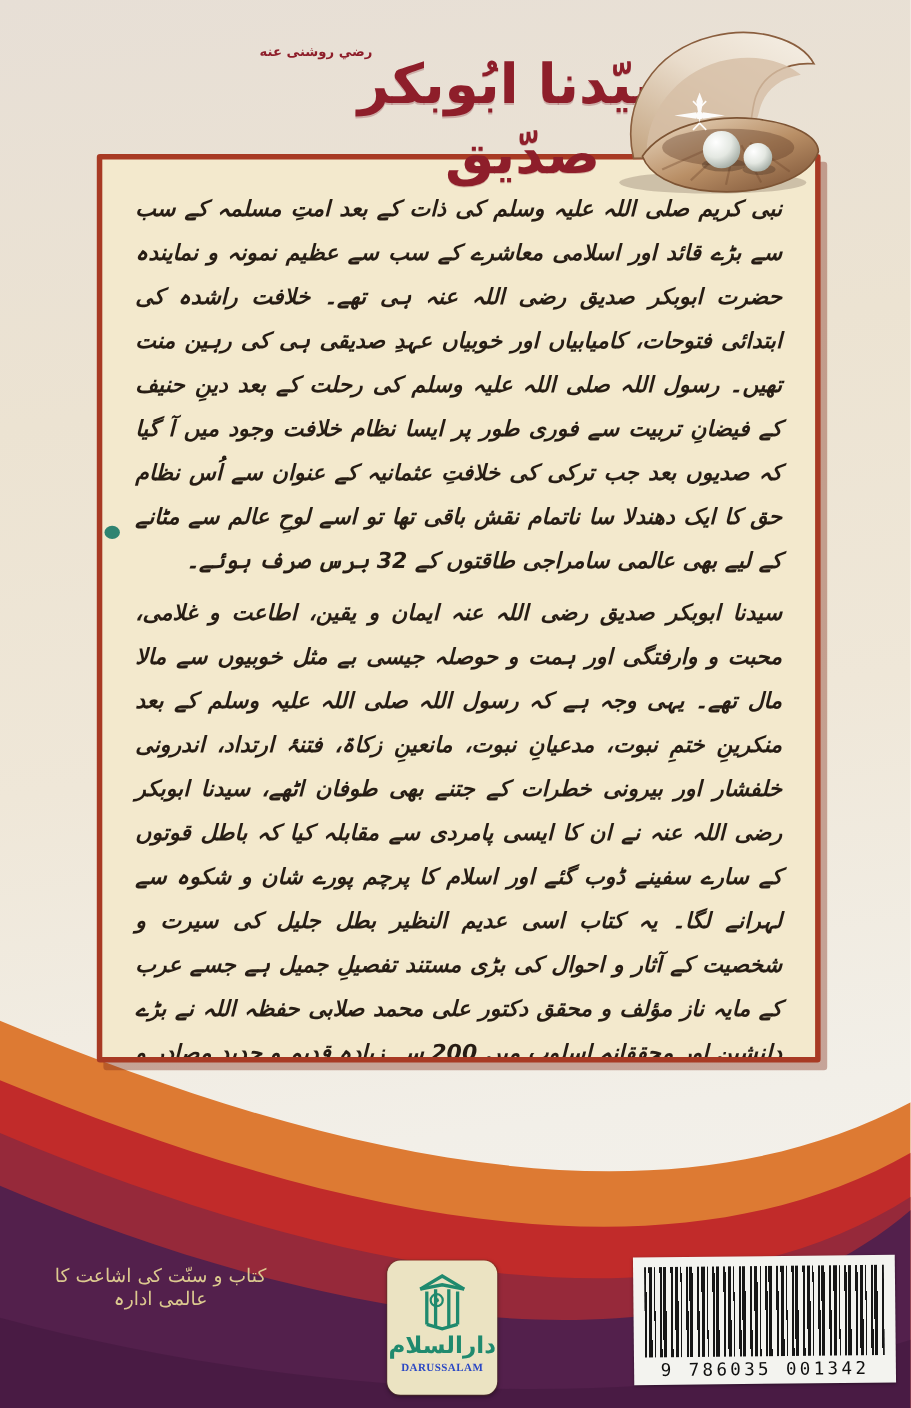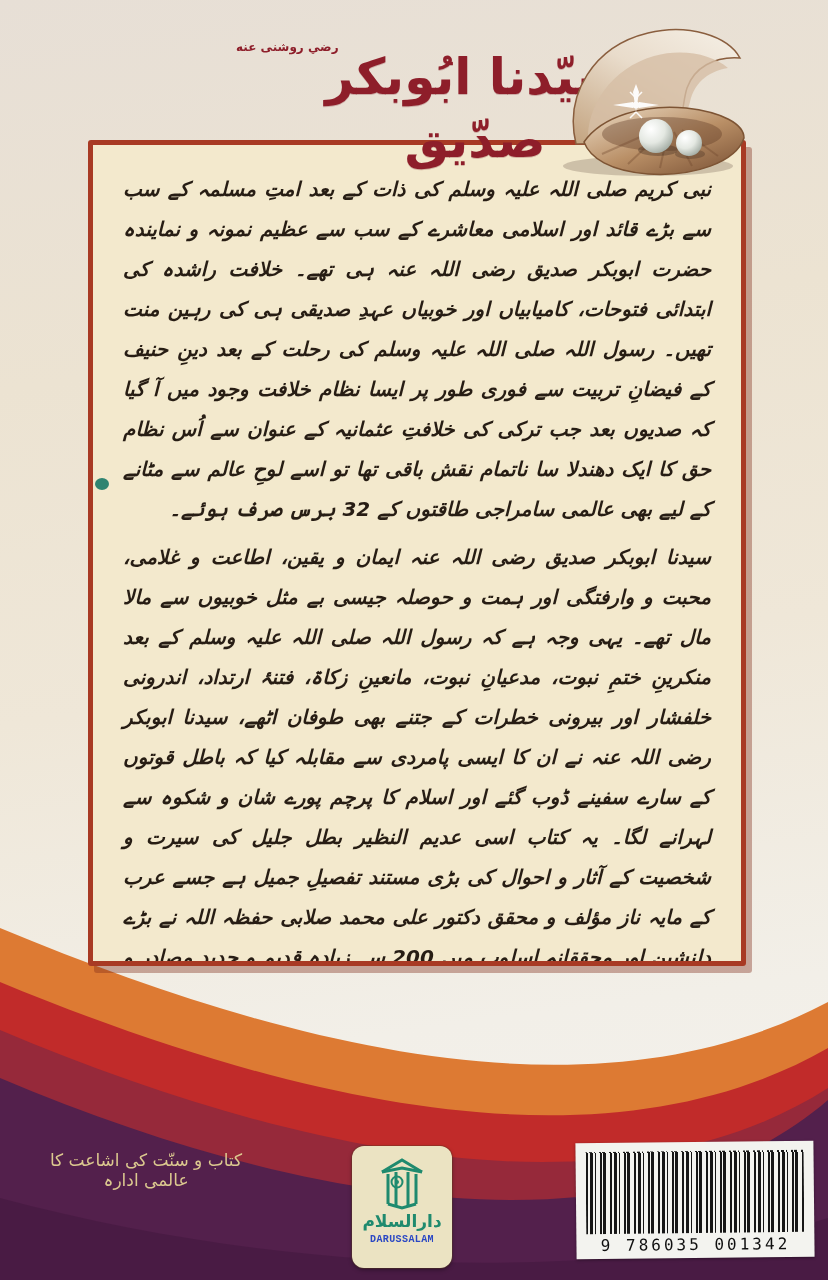--- a/index.html
+++ b/index.html
@@ -74,23 +74,23 @@
   }
   .pub-callig{font-size:42px;font-weight:bold;line-height:1.15;text-shadow:0 1px 2px rgba(0,0,0,.4);}
   .pub-tagline{font-size:17px;margin-top:4px;color:#dcc98f;}
   .logo-box{
     position:absolute;left:352px;top:1146px;width:100px;height:122px;
     background:#ebe3c2;border-radius:12px;z-index:4;
     display:flex;flex-direction:column;align-items:center;
     padding:8px 4px 7px;box-shadow:0 0 0 1px rgba(90,60,30,.35), 0 2px 4px rgba(0,0,0,.35);
   }
   .logo-book{width:56px;height:58px;}
-  .logo-arabic{font-size:17px;font-weight:bold;color:var(--logo-green);direction:rtl;line-height:1;margin-top:1px;}
+  .logo-arabic{font-size:21px;font-weight:bold;color:var(--logo-green);direction:rtl;line-height:1;margin-top:1px;}
   .logo-latin{
-    font-family:Liberation Mono, monospace;
+    font-family:Liberation Serif, serif;
     font-size:10px;font-weight:bold;color:var(--logo-blue);
     letter-spacing:.4px;margin-top:4px;
   }
   .barcode-box{
     position:absolute;left:576px;top:1142px;width:238px;height:116px;
     background:#f3f3ef;z-index:4;transform:rotate(-0.6deg);
     display:flex;flex-direction:column;padding:9px 10px 4px;
     box-shadow:0 1px 3px rgba(0,0,0,.4);
   }
   .bars{

